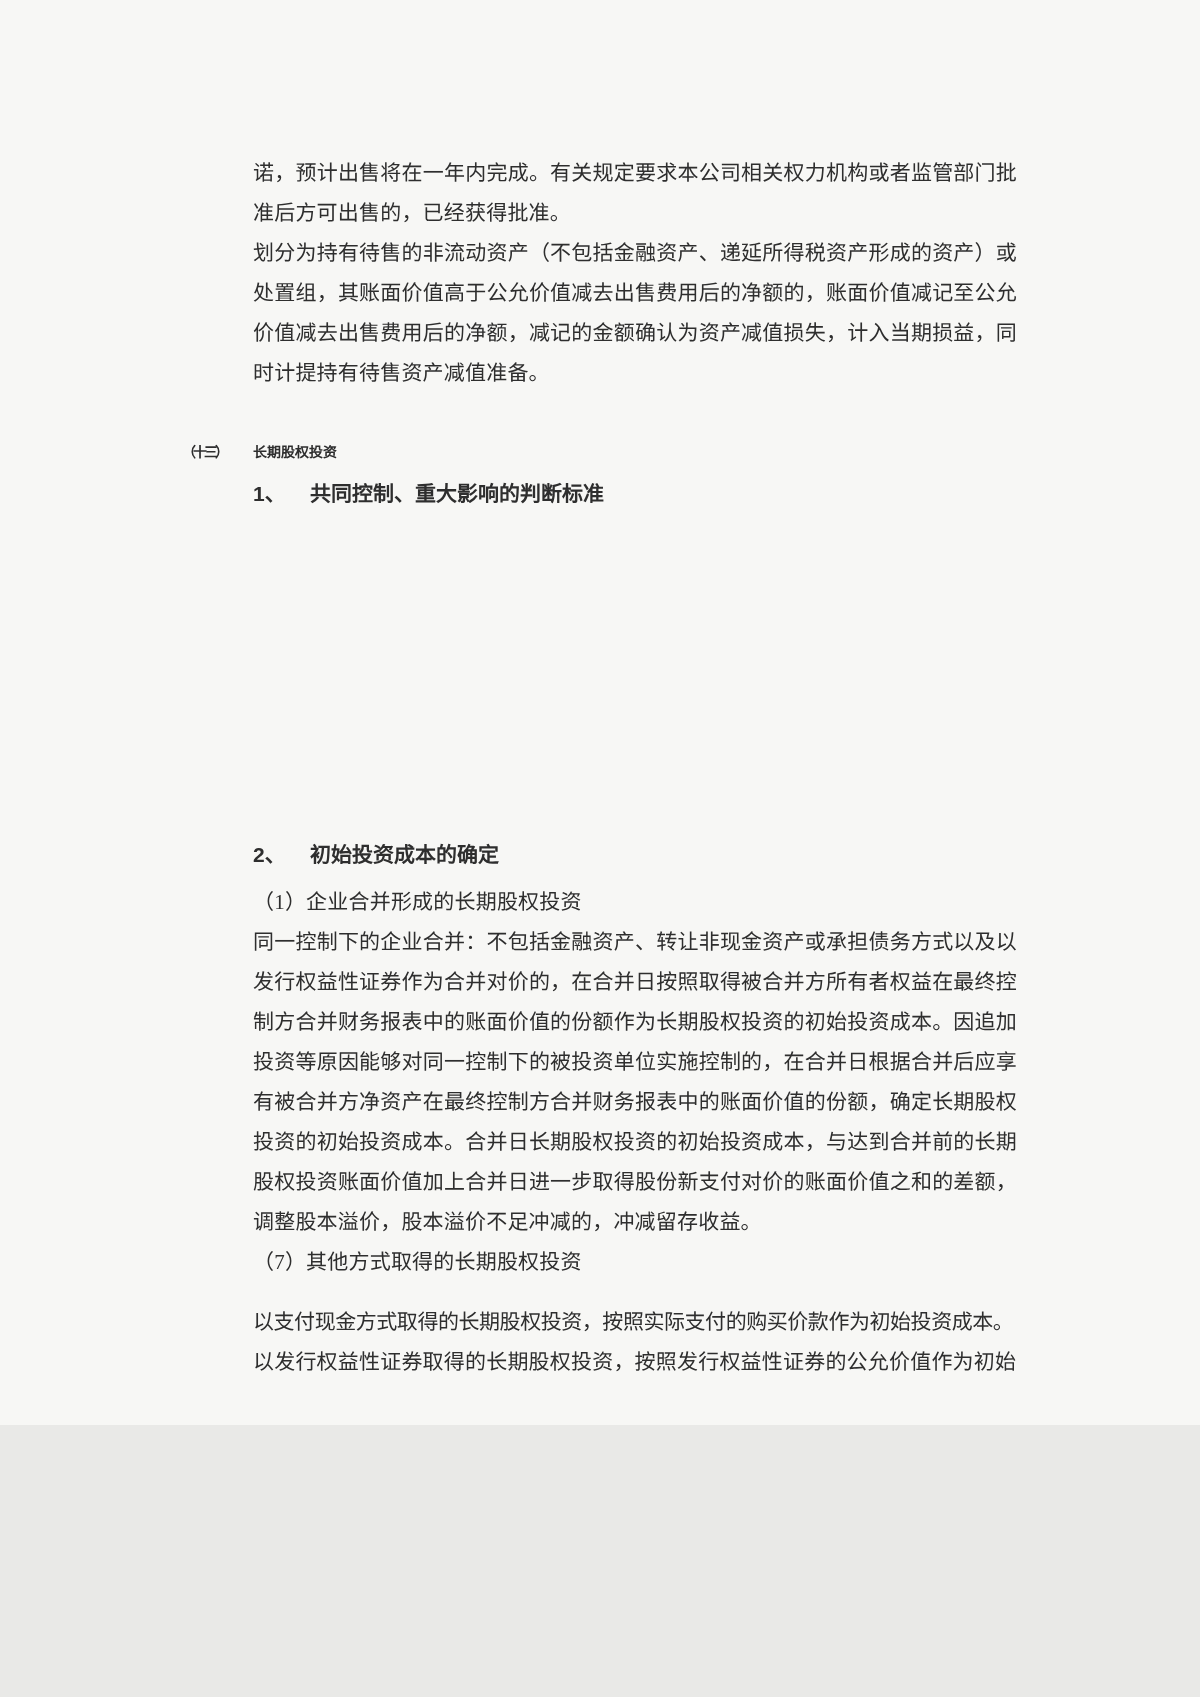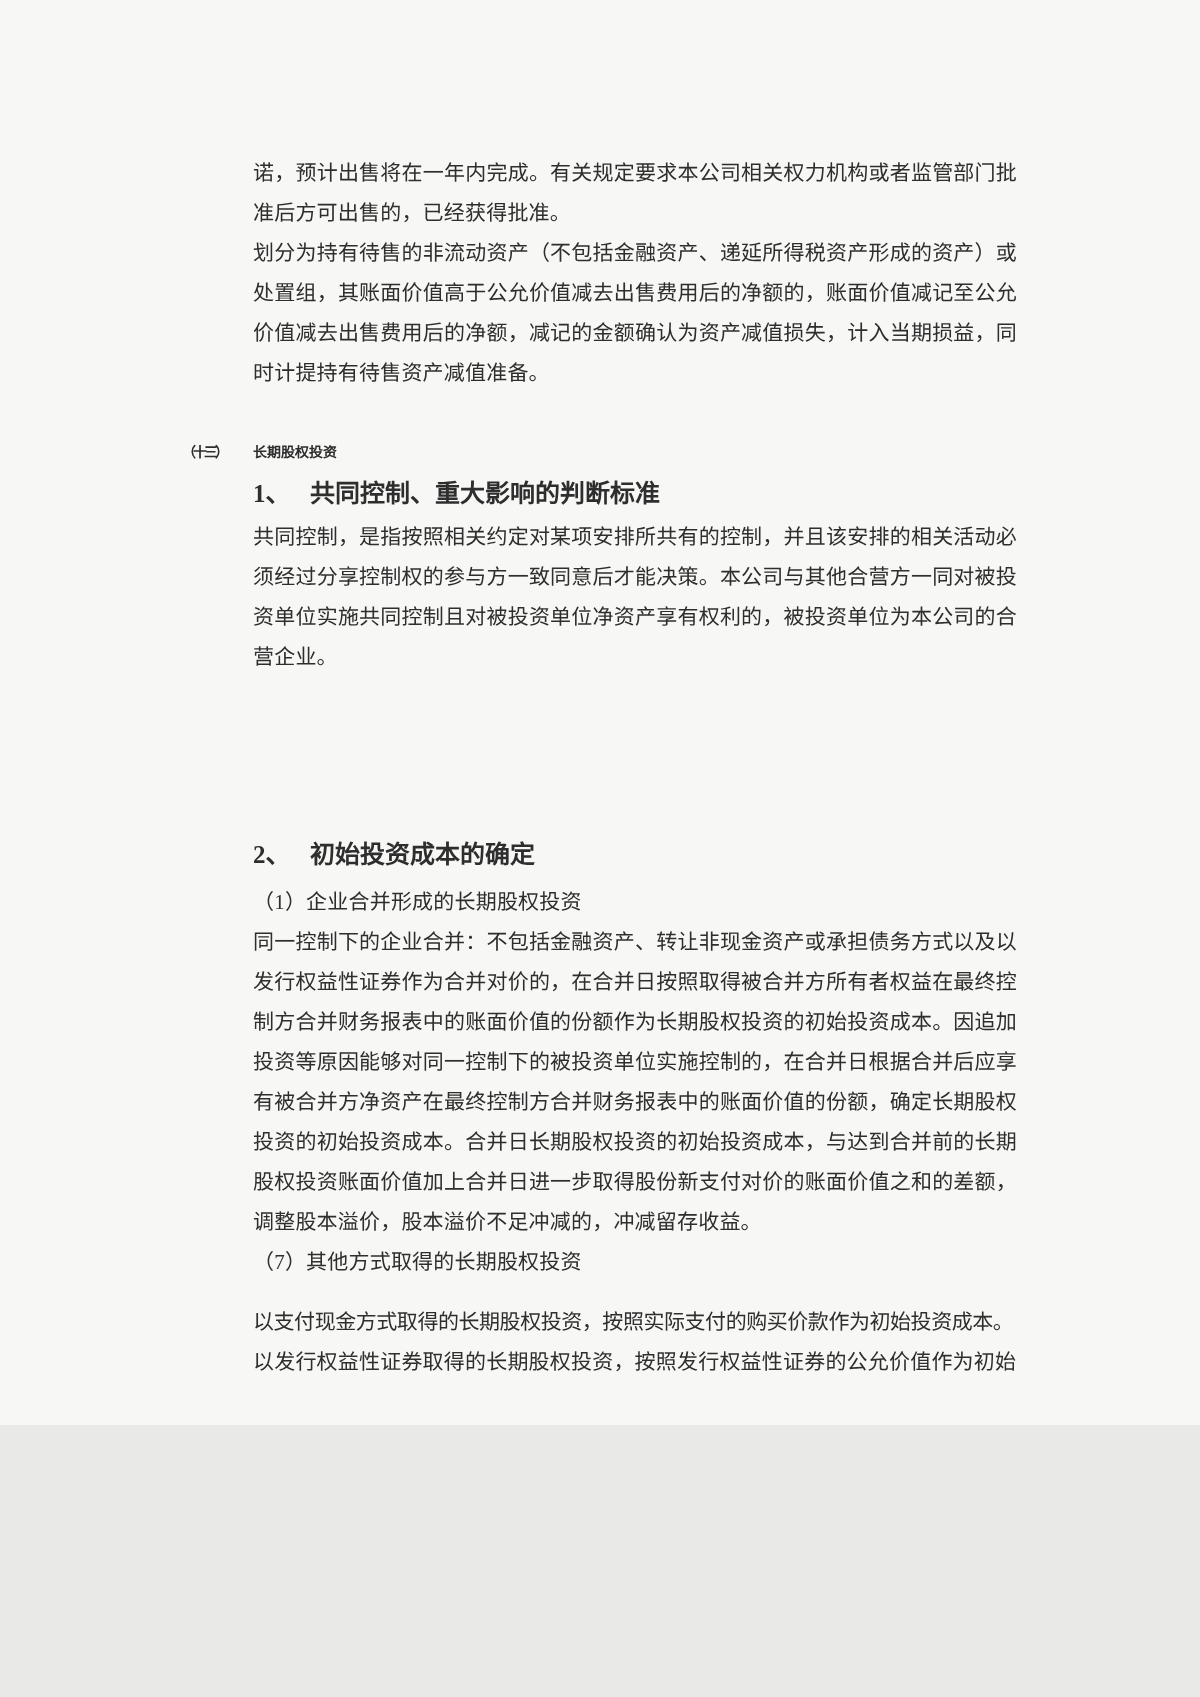--- a/index.html
+++ b/index.html
@@ -55,23 +55,23 @@
   }
   .sec-heading .sec-num {
     display: inline-block;
     width: 71px;
     letter-spacing: -3px;
     vertical-align: top;
   }
   .sub-heading {
     position: absolute;
     left: 253px;
-    font-family: Liberation Serif, serif;
+    font-family: Liberation Sans, sans-serif;
     font-weight: bold;
-    font-size: 25px;
+    font-size: 21px;
     line-height: 40px;
     white-space: nowrap;
   }
   .sub1-heading { top: 474px; }
   .sub2-heading { top: 835px; }
   .sub-heading .sub-num {
     display: inline-block;
     width: 57px;
     vertical-align: top;
   }
@@ -100,21 +100,20 @@
 
   <div class="sec-heading">
     <span class="sec-num">（十三）</span><span>长期股权投资</span>
   </div>
 
   <div class="sub-heading sub1-heading">
     <span class="sub-num">1、</span><span>共同控制、重大影响的判断标准</span>
   </div>
 
   <div class="flow sub1-body">
-    <p>共同控制，是指按照相关约定对某项安排所共有的控制，并且该安排的相关活动必须经过分享控制权的参与方一致同意后才能决策。本公司与其他合营方一同对被投资单位实施共同控制且对被投资单位净资产享有权利的，被投资单位为本公司的合营企业。</p>
   </div>
 
   <div class="sub-heading sub2-heading">
     <span class="sub-num">2、</span><span>初始投资成本的确定</span>
   </div>
 
   <div class="flow sub2-body">
     <p>（1）企业合并形成的长期股权投资</p>
     <p>同一控制下的企业合并：不包括金融资产、转让非现金资产或承担债务方式以及以发行权益性证券作为合并对价的，在合并日按照取得被合并方所有者权益在最终控制方合并财务报表中的账面价值的份额作为长期股权投资的初始投资成本。因追加投资等原因能够对同一控制下的被投资单位实施控制的，在合并日根据合并后应享有被合并方净资产在最终控制方合并财务报表中的账面价值的份额，确定长期股权投资的初始投资成本。合并日长期股权投资的初始投资成本，与达到合并前的长期股权投资账面价值加上合并日进一步取得股份新支付对价的账面价值之和的差额，调整股本溢价，股本溢价不足冲减的，冲减留存收益。</p>
     <p>（7）其他方式取得的长期股权投资</p>

